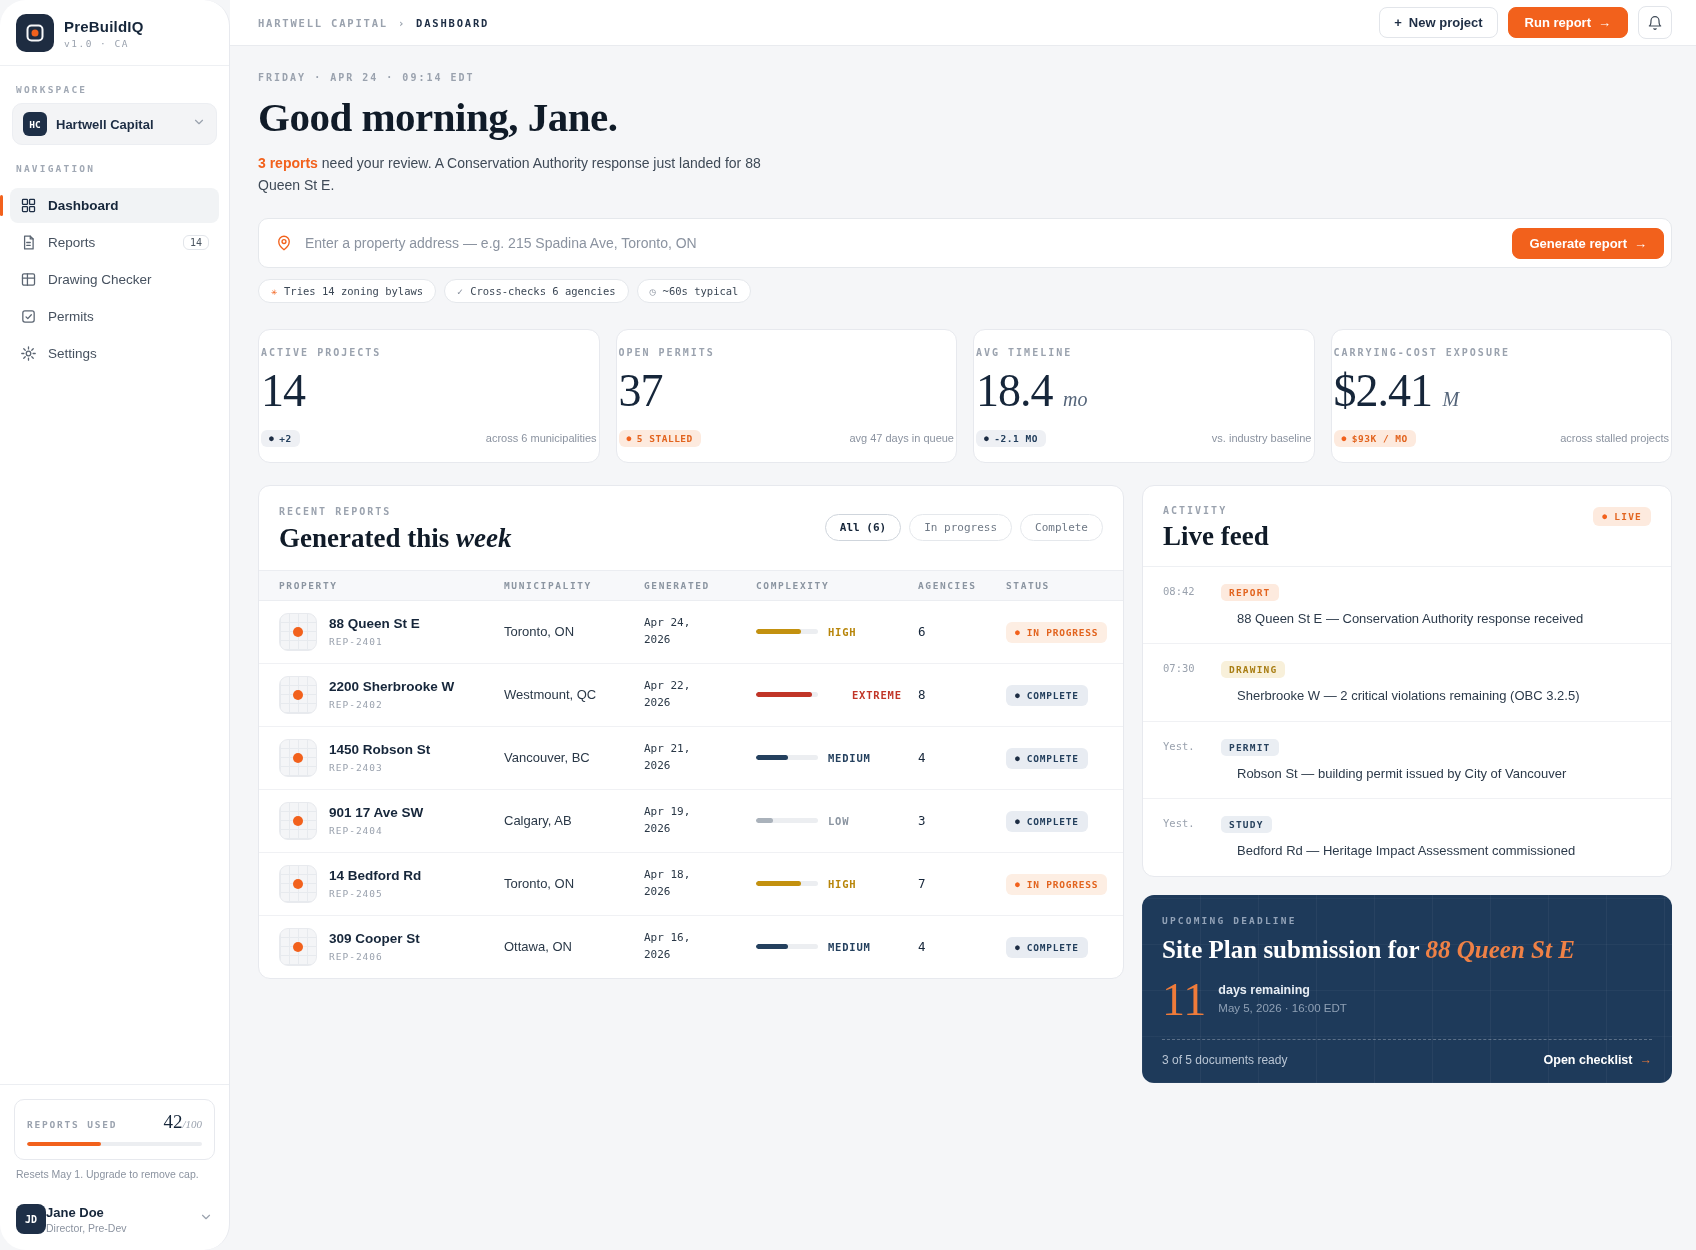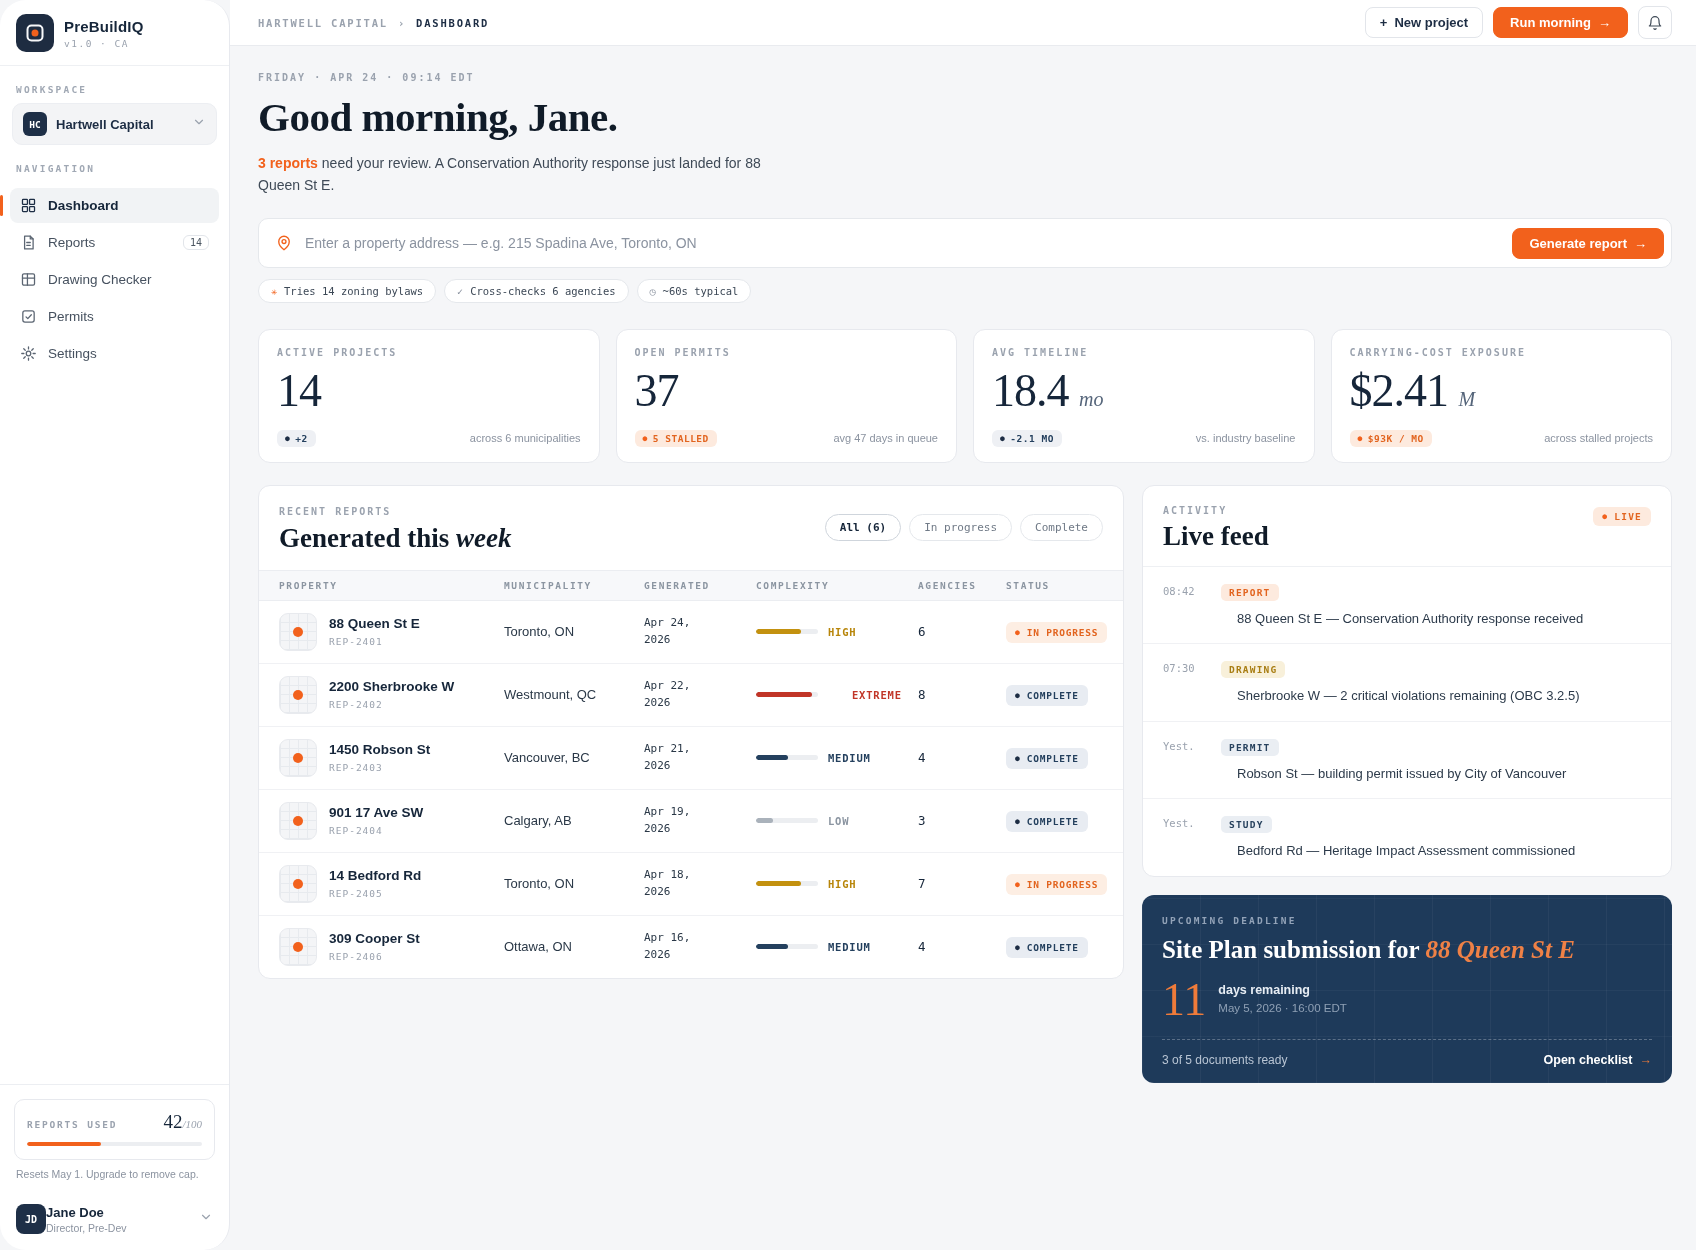--- a/index.html
+++ b/index.html
@@ -69,21 +69,21 @@
   .searchbar { margin-top:22px; background:#fff; border:1px solid #e5e8ec; border-radius:10px; height:50px; display:flex; align-items:center; padding:0 7px 0 16px; }
   .searchbar svg { width:18px; height:18px; stroke:#f2611c; }
   .searchbar input { flex:1; border:none; outline:none; font-size:14px; color:#1d2d44; margin-left:12px; font-family:"Liberation Sans", sans-serif; background:transparent; }
   .searchbar input::placeholder { color:#8b93a0; }
   .chips { display:flex; gap:8px; margin-top:11px; }
   .chip { display:inline-flex; align-items:center; gap:7px; background:#fff; border:1px solid #e5e8ec; border-radius:999px; padding:5px 12px; font-family:"DejaVu Sans Mono", monospace; font-size:10.5px; color:#3c4856; cursor:pointer; }
   .chip .ci { font-size:10px; color:#8b93a0; }
   .chip .ci.orange { color:#f2611c; }
 
   .stats { display:grid; grid-template-columns:repeat(4,1fr); gap:16px; margin-top:26px; }
-  .stat-card { background:#fff; border:1px solid #e7e9ee; border-radius:12px; padding:17px 18px 15px; }
+  .stat-card { background:#fff; border:1px solid #e7e9ee; border-radius:12px; padding:17px 2px 15px; }
   .stat-val { font-family:"Liberation Serif", serif; font-size:46px; color:#16263a; line-height:1.05; margin-top:9px; letter-spacing:-1px; }
   .stat-val .suffix { font-size:20px; font-style:italic; color:#55657a; letter-spacing:0; }
   .stat-bottom { display:flex; align-items:center; justify-content:space-between; margin-top:14px; }
   .pillbadge { font-family:"DejaVu Sans Mono", monospace; font-size:9.5px; font-weight:bold; letter-spacing:.5px; border-radius:6px; padding:3px 8px; display:inline-flex; align-items:center; gap:5px; }
   .pillbadge .bdot { font-size:8px; }
   .pillbadge[data-variant="neutral"] { background:#eef0f4; color:#24405e; }
   .pillbadge[data-variant="neutral"] .bdot { color:#1d2d44; }
   .pillbadge[data-variant="warn"] { background:#fdeade; color:#e2641f; }
   .pillbadge[data-variant="warn"] .bdot { color:#f2611c; }
   .stat-note { font-size:11px; color:#8b93a0; }
@@ -259,21 +259,21 @@
       <span>HARTWELL CAPITAL</span>
       <span>›</span>
       <span class="cur">DASHBOARD</span>
     </div>
     <div class="top-actions">
       <button class="btn btn-ghost">
         <span>+</span>
         <span>New project</span>
       </button>
       <button class="btn btn-primary">
-        <span>Run morning</span>
+        <span>Run report</span>
         <span>→</span>
       </button>
       <button class="btn-icon">
         <svg viewBox="0 0 24 24" fill="none" stroke-width="1.8" stroke-linecap="round" stroke-linejoin="round">
             <path d="M18 8.5a6 6 0 10-12 0c0 6.5-2.5 8-2.5 8h17s-2.5-1.5-2.5-8"></path>
             <path d="M13.7 20.5a2 2 0 01-3.4 0"></path>
           </svg>
       </button>
     </div>
   </header>

